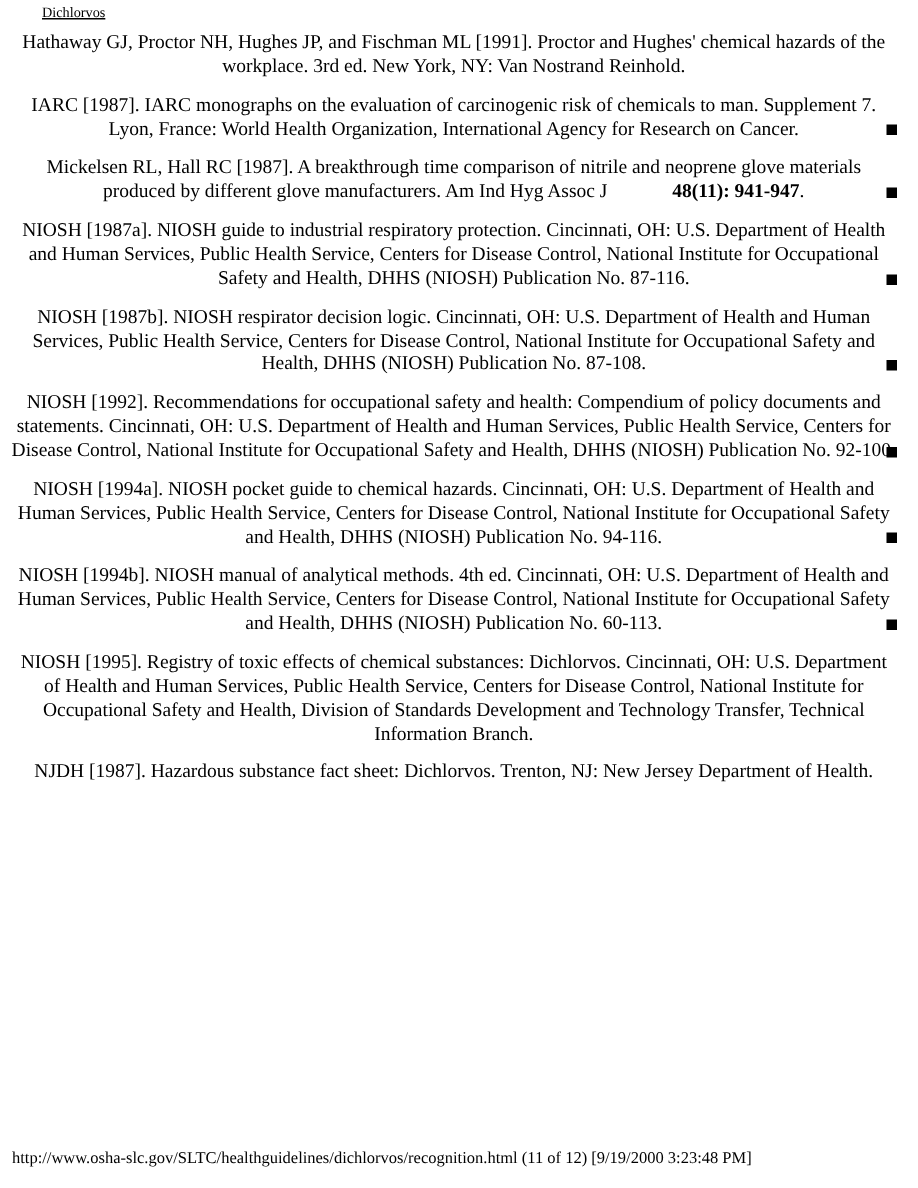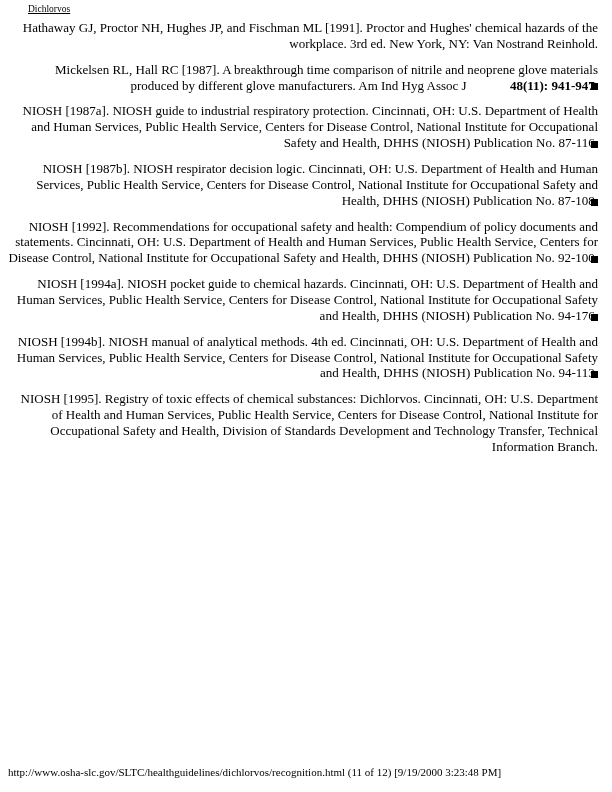--- a/index.html
+++ b/index.html
@@ -25,21 +25,21 @@
     position: absolute;
     top: 20px;
     left: 7px;
     right: 14px;
   }
   .ref {
     position: relative;
     margin: 0 0 10px 0;
     font-size: 13px;
     line-height: 1.22;
-    text-align: right;
+    text-align: center;
   }
   .ref .bold { font-weight: bold; margin-left: 40px; }
   .marker {
     position: absolute;
     right: 0px;
     bottom: 3px;
     width: 7px;
     height: 7px;
     background: #000000;
     display: inline-block;
@@ -53,22 +53,24 @@
     white-space: nowrap;
   }
 </style>
 </head>
 <body>
 
 <div class="page-header">Dichlorvos</div>
 
 <main class="references">
     <p class="ref"><span>Hathaway GJ, Proctor NH, Hughes JP, and Fischman ML [1991]. Proctor and Hughes' chemical hazards of the workplace. 3rd ed. New York, NY: Van Nostrand Reinhold.</span></p>
+    <p class="ref"><span>IARC [1987]. IARC monographs on the evaluation of carcinogenic risk of chemicals to man. Supplement 7. Lyon, France: World Health Organization, International Agency for Research on Cancer.</span><span class="marker"></span></p>
     <p class="ref"><span>Mickelsen RL, Hall RC [1987]. A breakthrough time comparison of nitrile and neoprene glove materials produced by different glove manufacturers. Am Ind Hyg Assoc J </span><span class="bold">48(11): 941-947</span><span>.</span><span class="marker"></span></p>
     <p class="ref"><span>NIOSH [1987a]. NIOSH guide to industrial respiratory protection. Cincinnati, OH: U.S. Department of Health and Human Services, Public Health Service, Centers for Disease Control, National Institute for Occupational Safety and Health, DHHS (NIOSH) Publication No. 87-116.</span><span class="marker"></span></p>
     <p class="ref"><span>NIOSH [1987b]. NIOSH respirator decision logic. Cincinnati, OH: U.S. Department of Health and Human Services, Public Health Service, Centers for Disease Control, National Institute for Occupational Safety and Health, DHHS (NIOSH) Publication No. 87-108.</span><span class="marker"></span></p>
     <p class="ref"><span>NIOSH [1992]. Recommendations for occupational safety and health: Compendium of policy documents and statements. Cincinnati, OH: U.S. Department of Health and Human Services, Public Health Service, Centers for Disease Control, National Institute for Occupational Safety and Health, DHHS (NIOSH) Publication No. 92-100.</span><span class="marker"></span></p>
-    <p class="ref"><span>NIOSH [1994a]. NIOSH pocket guide to chemical hazards. Cincinnati, OH: U.S. Department of Health and Human Services, Public Health Service, Centers for Disease Control, National Institute for Occupational Safety and Health, DHHS (NIOSH) Publication No. 94-176.</span><span class="marker"></span></p>
-    <p class="ref"><span>NIOSH [1994b]. NIOSH manual of analytical methods. 4th ed. Cincinnati, OH: U.S. Department of Health and Human Services, Public Health Service, Centers for Disease Control, National Institute for Occupational Safety and Health, DHHS (NIOSH) Publication No. 94-113.</span><span class="marker"></span></p>
+    <p class="ref"><span>NIOSH [1994a]. NIOSH pocket guide to chemical hazards. Cincinnati, OH: U.S. Department of Health and Human Services, Public Health Service, Centers for Disease Control, National Institute for Occupational Safety and Health, DHHS (NIOSH) Publication No. 94-116.</span><span class="marker"></span></p>
+    <p class="ref"><span>NIOSH [1994b]. NIOSH manual of analytical methods. 4th ed. Cincinnati, OH: U.S. Department of Health and Human Services, Public Health Service, Centers for Disease Control, National Institute for Occupational Safety and Health, DHHS (NIOSH) Publication No. 60-113.</span><span class="marker"></span></p>
     <p class="ref"><span>NIOSH [1995]. Registry of toxic effects of chemical substances: Dichlorvos. Cincinnati, OH: U.S. Department of Health and Human Services, Public Health Service, Centers for Disease Control, National Institute for Occupational Safety and Health, Division of Standards Development and Technology Transfer, Technical Information Branch.</span></p>
+    <p class="ref"><span>NJDH [1987]. Hazardous substance fact sheet: Dichlorvos. Trenton, NJ: New Jersey Department of Health.</span></p>
   </main>
 
 <div class="page-footer">http://www.osha-slc.gov/SLTC/healthguidelines/dichlorvos/recognition.html (11 of 12) [9/19/2000 3:23:48 PM]</div>
 
 </body></html>

